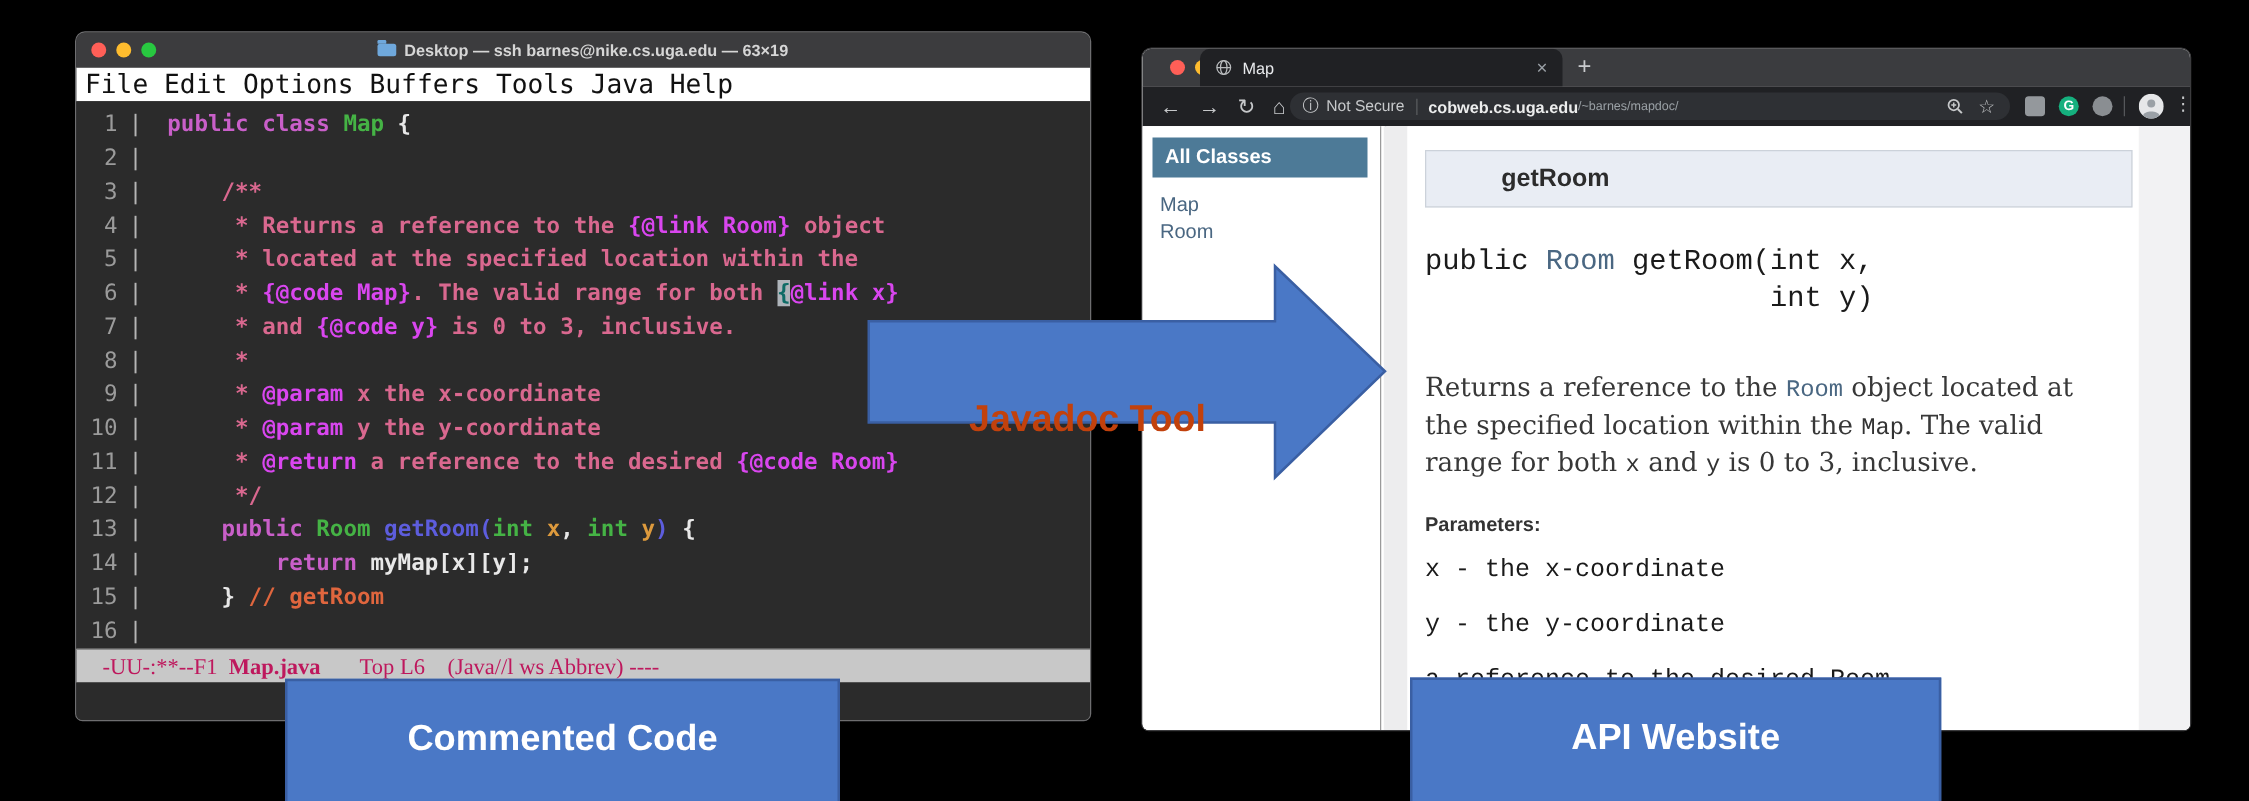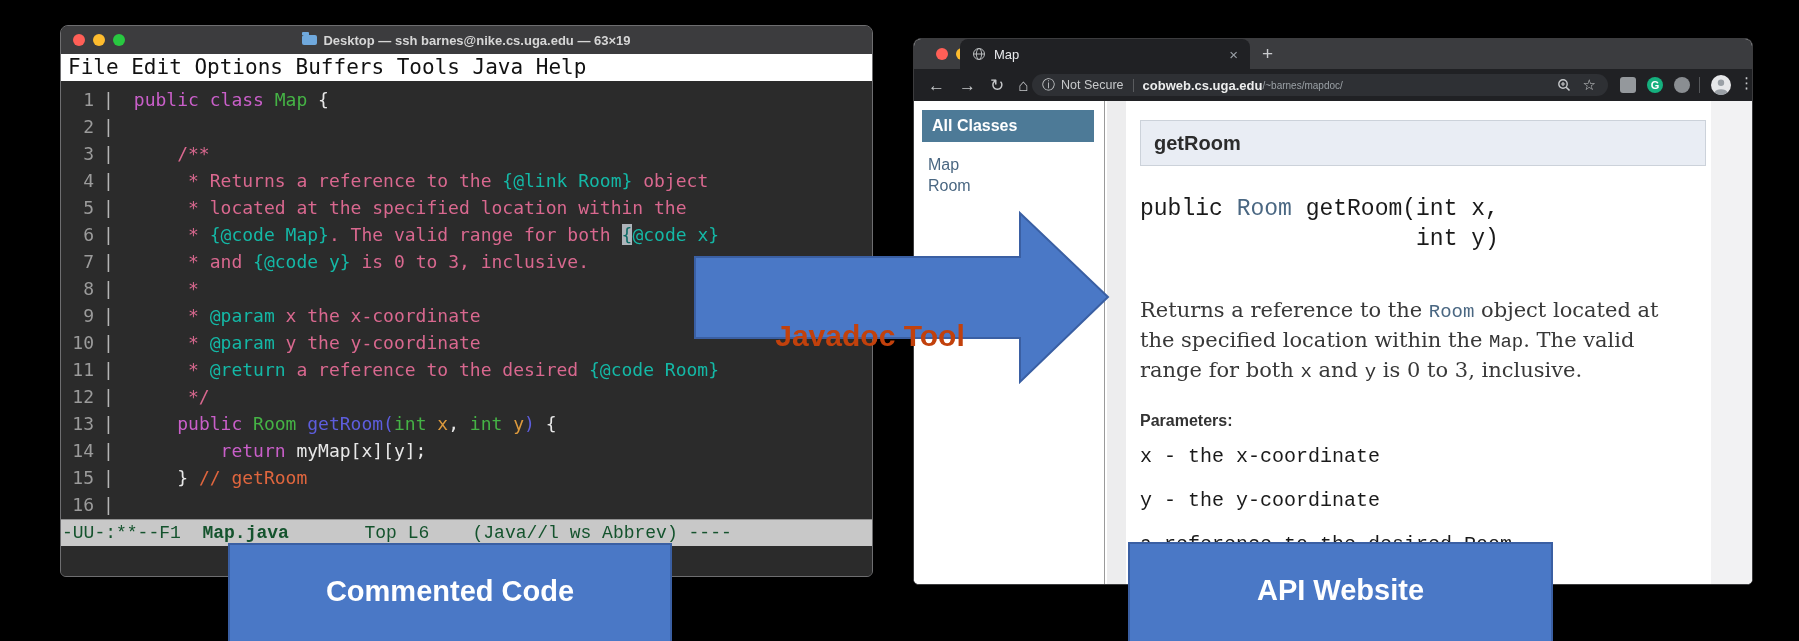--- a/index.html
+++ b/index.html
@@ -18,28 +18,28 @@
            font-weight:bold;display:flex;justify-content:center;align-items:center;gap:6px;}
   .folder-ic{display:inline-block;width:15px;height:10px;background:#6fa8dc;border-radius:2px;position:relative;}
   .folder-ic:before{content:"";position:absolute;top:-3px;left:0;width:7px;height:3px;background:#6fa8dc;border-radius:1px 1px 0 0;}
   .t-menubar{height:27px;background:#ffffff;color:#111;font-family:"DejaVu Sans Mono",monospace;
              font-size:21px;line-height:27px;padding-left:7px;white-space:pre;}
   .t-code{height:438px;background:#2b2b2b;padding-top:5px;font-family:"DejaVu Sans Mono",monospace;
           font-size:18px;box-sizing:border-box;}
   .code-row{display:flex;height:27px;line-height:27px;}
   .ln{width:26px;flex:none;text-align:right;color:#9b9b9b;margin-left:7px;}
   .lbar{color:#b5b5b5;margin-left:9px;flex:none;}
-  .lcode{margin-left:20px;white-space:pre;}
+  .lcode{margin-left:20px;white-space:pre;font-weight:bold;}
   .seg-kw{color:#c95fc9;} .seg-type{color:#45b345;} .seg-fn{color:#5d5ddd;}
-  .seg-cmt{color:#d9688f;} .seg-tag{color:#14b8a6;} .seg-plain{color:#e8e8e8;}
+  .seg-cmt{color:#d9688f;} .seg-tag{color:#d946ef;} .seg-plain{color:#e8e8e8;}
   .seg-lc{color:#e0663e;} .seg-arg{color:#dd9a3d;}
   .seg-cur{background:#aeb4ba;color:#0e6b66;}
-  .t-modeline{height:27px;background:#c8c8c8;border-top:1px solid #8f8f8f;color:#14532d;
-              font-family:Liberation Mono, monospace;font-size:18px;line-height:26px;
-              padding-left:1px;white-space:pre;box-sizing:border-box;}
+  .t-modeline{height:27px;background:#c8c8c8;border-top:1px solid #8f8f8f;color:#be185d;
+              font-family:Liberation Serif, serif;font-size:18px;line-height:26px;
+              padding-left:21px;white-space:pre;box-sizing:border-box;}
   .t-modeline .mfile{font-weight:bold;}
   .t-echo{height:32px;background:#2b2b2b;}
 
   
   .browser{position:absolute;left:913px;top:38px;width:840px;height:547px;
            border-radius:8px 8px 6px 6px;overflow:hidden;background:#fff;
            border:1px solid #3c3c3e;box-sizing:border-box;}
   .b-tabstrip{height:30px;background:#3b3c3f;position:relative;}
   .b-tabstrip .lights{position:absolute;left:10px;top:9px;}
   .tab{position:absolute;left:46px;top:0;width:290px;height:30px;background:#202124;
@@ -73,21 +73,21 @@
   .sb-header{margin:9px 0 0 8px;width:162px;background:#4d7a97;color:#fff;font-weight:bold;
              font-size:16px;padding:7px 0 7px 10px;}
   .sb-links{margin:12px 0 0 14px;}
   .sb-link{color:#4a6782;font-size:16px;line-height:21px;cursor:pointer;}
   .sb-divider{position:absolute;left:190px;top:0;bottom:0;width:3px;background:#fff;
               border-left:1px solid #9a9a9a;border-right:1px solid #9a9a9a;}
   .sb-gutter{position:absolute;left:193px;top:0;bottom:0;width:19px;background:#ededee;}
   .main{position:absolute;left:212px;top:0;right:0;bottom:0;background:#fff;}
   .right-gutter{position:absolute;right:0;top:0;bottom:0;width:41px;background:#f2f2f3;}
   .jd-header{margin:19px 0 0 14px;width:566px;height:46px;background:#e9edf4;
-             border:1px solid #ccd2da;box-sizing:border-box;display:flex;align-items:center;}
+             border:1px solid #ccd2da;box-sizing:border-box;display:flex;align-items:center;padding-left:47px;}
   .jd-header span{margin-left:13px;font-size:20px;font-weight:bold;color:#2c2c2c;}
   .jd-sig{margin:28px 0 0 14px;font-family:"Liberation Mono",monospace;font-size:23px;
           line-height:30px;color:#1a1a1a;white-space:pre;}
   .jd-link{color:#4a6782;}
   .jd-desc{margin:42px 0 0 14px;width:555px;font-family:"DejaVu Serif",serif;font-size:21px;
            line-height:28px;color:#383838;}
   .jd-desc .code{font-family:"Liberation Mono",monospace;font-size:19px;color:#333;}
   .jd-desc .code-link{font-family:"Liberation Mono",monospace;font-size:19px;color:#4a6782;}
   .jd-label{margin:26px 0 0 14px;font-size:16px;font-weight:bold;color:#333;}
   .jd-mono{margin:15px 0 0 14px;font-family:"Liberation Mono",monospace;font-size:20px;color:#1a1a1a;}
@@ -141,21 +141,21 @@
         <span class="lcode"><span class="seg-cmt">     * Returns a reference to the </span><span class="seg-tag">{@link Room}</span><span class="seg-cmt"> object</span></span>
       </div>
       <div class="code-row">
         <span class="ln">5</span>
         <span class="lbar">|</span>
         <span class="lcode"><span class="seg-cmt">     * located at the specified location within the</span></span>
       </div>
       <div class="code-row">
         <span class="ln">6</span>
         <span class="lbar">|</span>
-        <span class="lcode"><span class="seg-cmt">     * </span><span class="seg-tag">{@code Map}</span><span class="seg-cmt">. The valid range for both </span><span class="seg-cur">{</span><span class="seg-tag">@code x}</span></span>
+        <span class="lcode"><span class="seg-cmt">     * </span><span class="seg-tag">{@code Map}</span><span class="seg-cmt">. The valid range for both </span><span class="seg-cur">{</span><span class="seg-tag">@link x}</span></span>
       </div>
       <div class="code-row">
         <span class="ln">7</span>
         <span class="lbar">|</span>
         <span class="lcode"><span class="seg-cmt">     * and </span><span class="seg-tag">{@code y}</span><span class="seg-cmt"> is 0 to 3, inclusive.</span></span>
       </div>
       <div class="code-row">
         <span class="ln">8</span>
         <span class="lbar">|</span>
         <span class="lcode"><span class="seg-cmt">     *</span></span>

